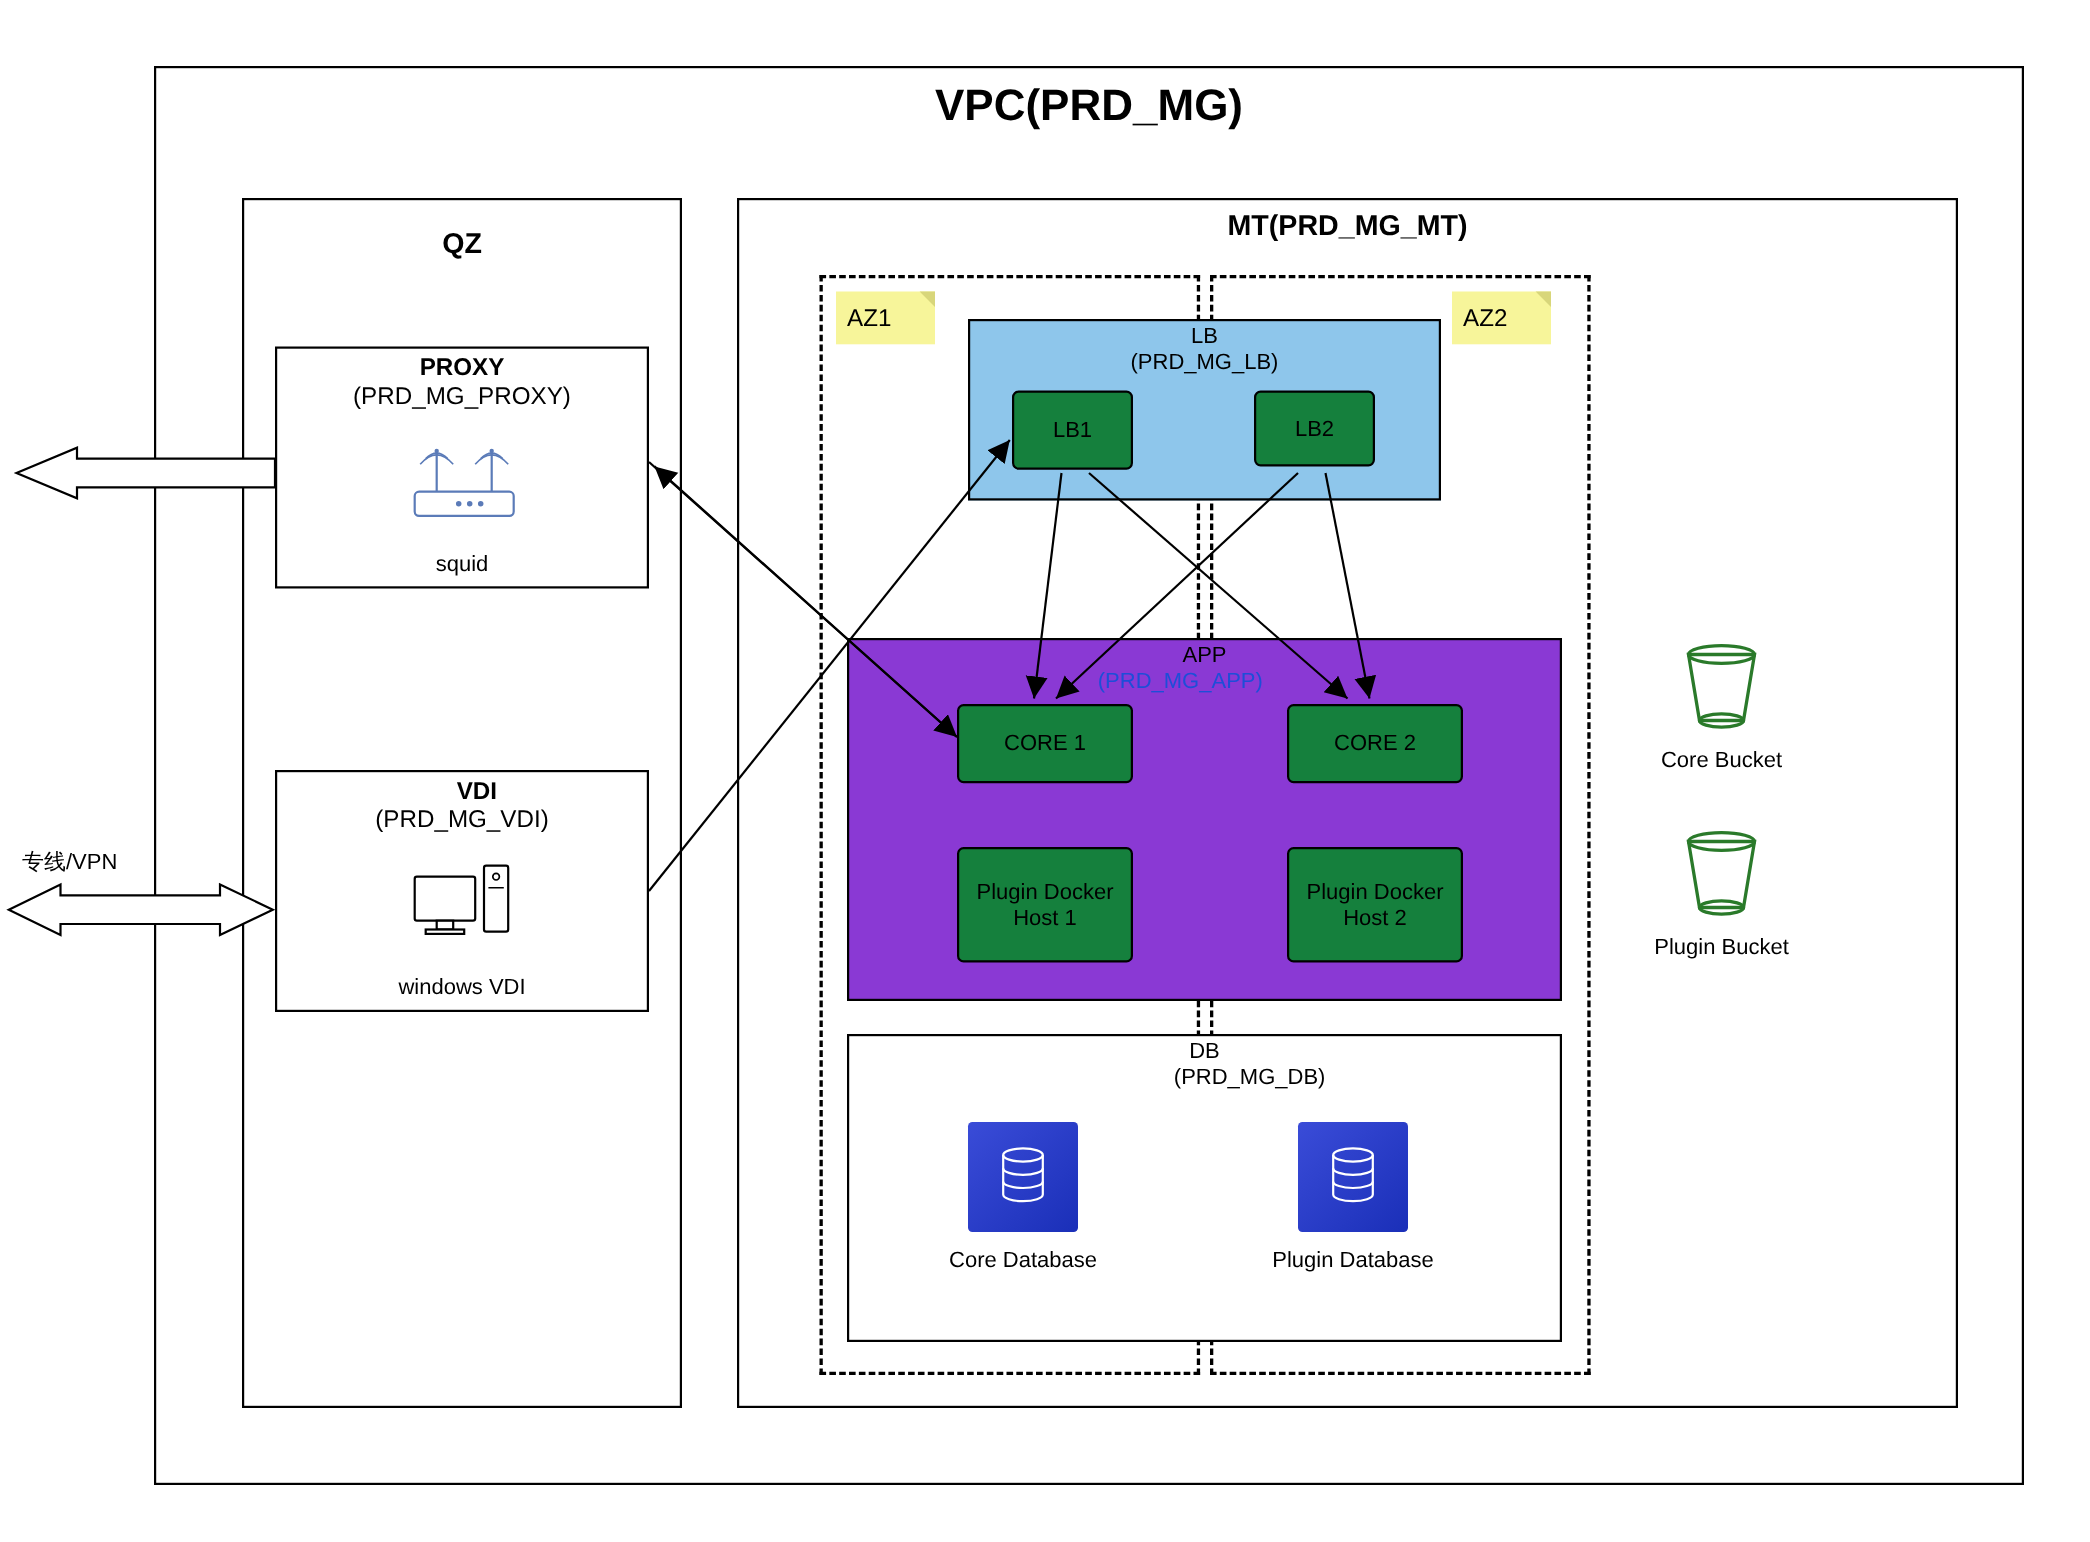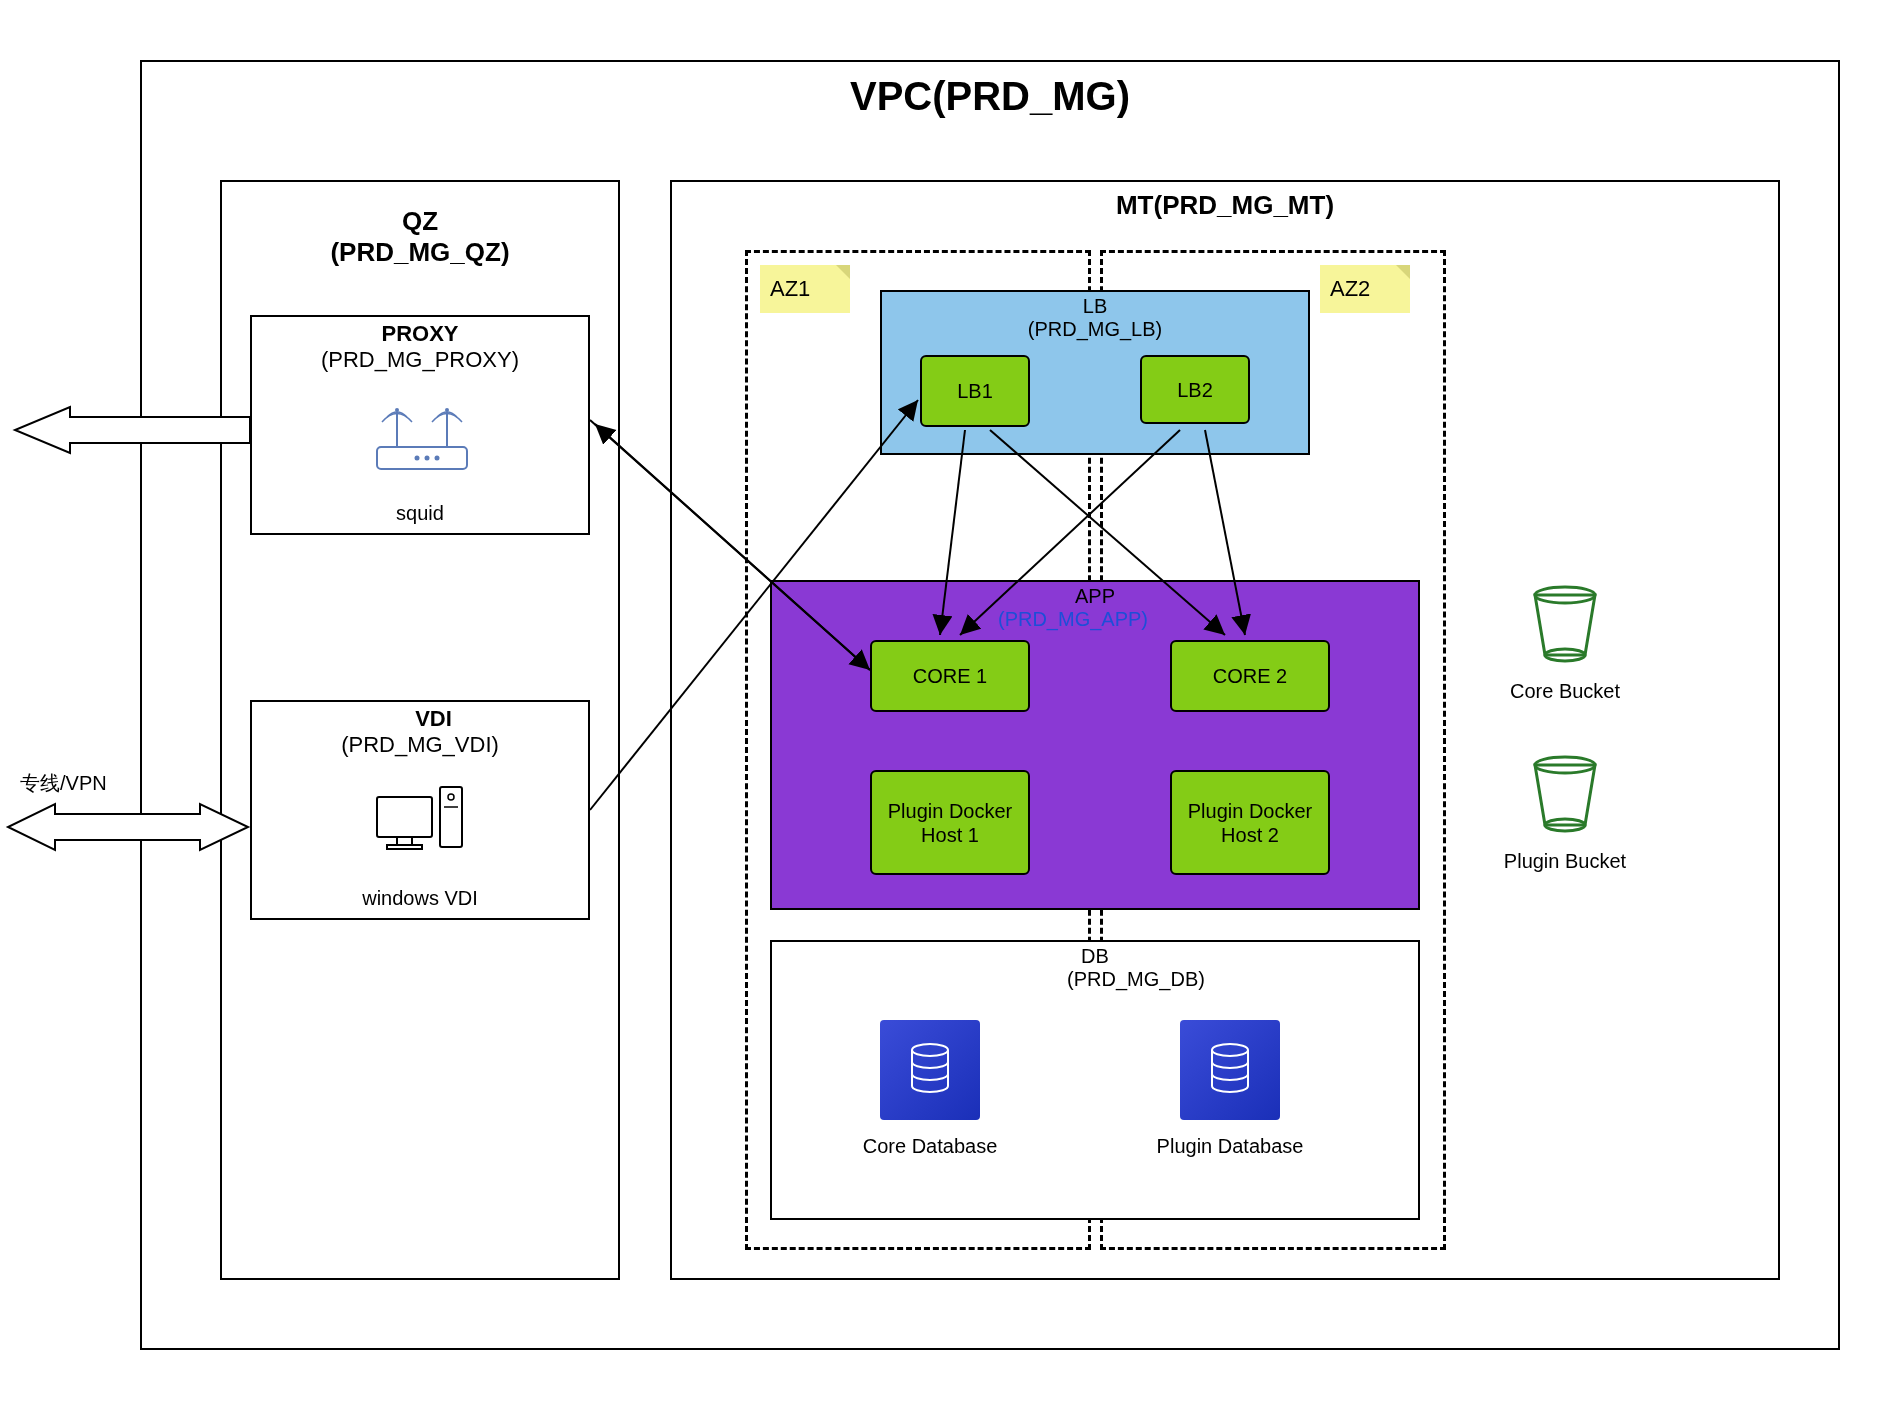--- a/index.html
+++ b/index.html
@@ -61,21 +61,21 @@
   .app-container {
     background: #8a39d4;
     border: 2px solid #000;
   }
   .db-container {
     background: #fff;
     border: 2px solid #000;
   }
   .small-box {
     position: absolute;
-    background: #84cc16;
+    background: #15803d;
     border: 2px solid #000;
     border-radius: 6px;
     display: flex;
     align-items: center;
     justify-content: center;
     text-align: center;
     font-size: 20px;
     line-height: 1.2;
   }
   .db-icon {
@@ -98,21 +98,20 @@
 </style>
 </head>
 <body>
 
 <div class="box" style="left:140px; top:60px; width:1700px; height:1290px;">
   <div class="title" style="margin-top:10px; font-size:40px;">VPC(PRD_MG)</div>
 </div>
 
 <div class="box" style="left:220px; top:180px; width:400px; height:1100px;">
   <div class="title" style="margin-top:24px;">QZ</div>
-  <div class="title">(PRD_MG_QZ)</div>
 </div>
 
 <div class="box" style="left:250px; top:315px; width:340px; height:220px;">
   <div class="subtitle" style="font-weight:bold; margin-top:4px;">PROXY</div>
   <div class="subtitle">(PRD_MG_PROXY)</div>
 
   <svg style="position:absolute; left:115px; top:80px; width:110px; height:90px;" viewBox="0 0 110 90">
     <rect x="10" y="50" width="90" height="22" rx="4" fill="#fff" stroke="#5b7bb8" stroke-width="2"></rect>
     <line x1="30" y1="50" x2="30" y2="15" stroke="#5b7bb8" stroke-width="2"></line>
     <line x1="80" y1="50" x2="80" y2="15" stroke="#5b7bb8" stroke-width="2"></line>

